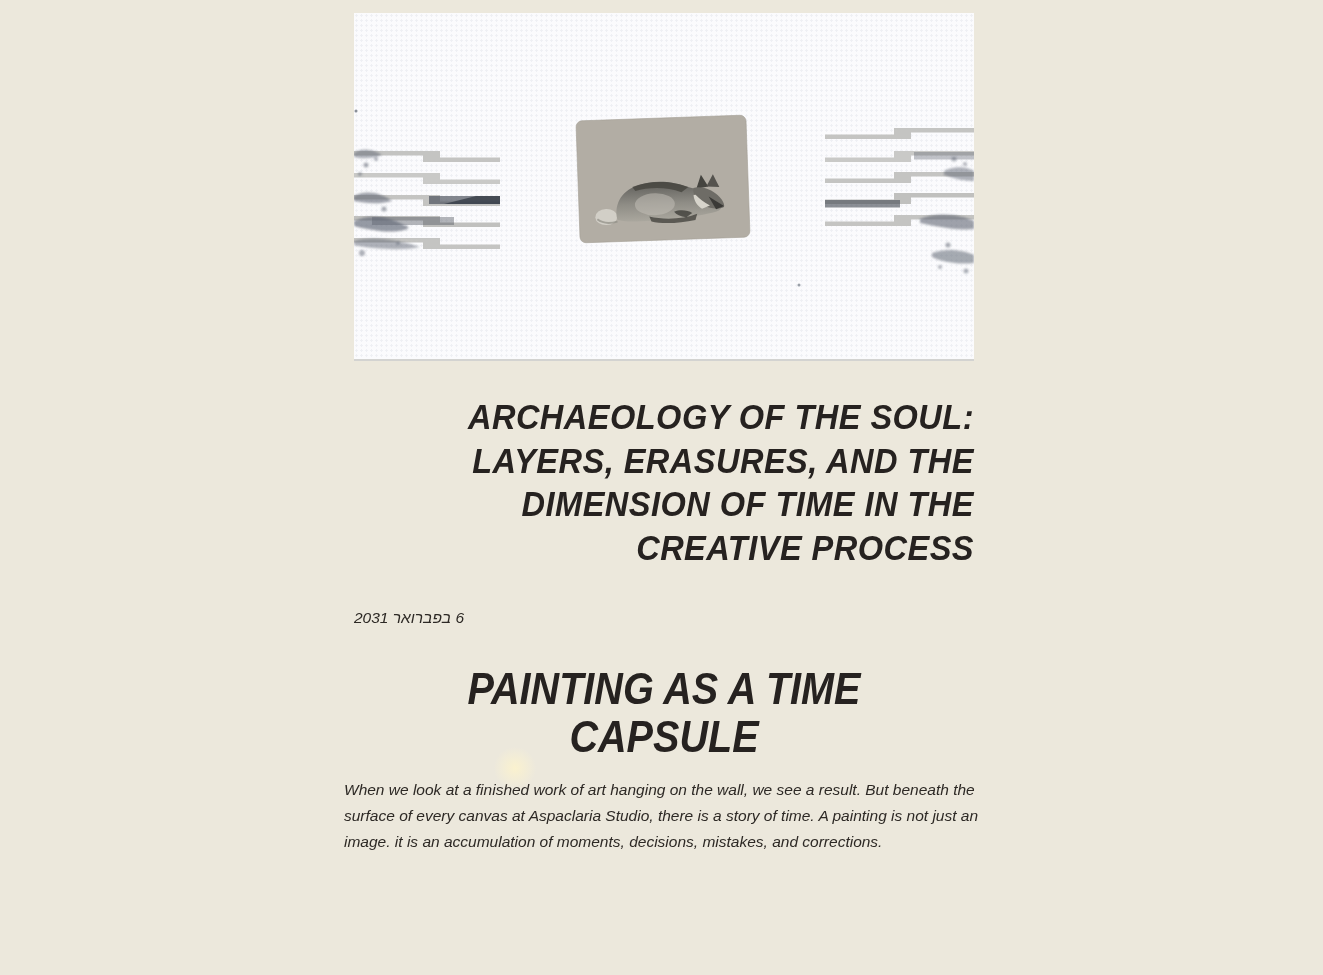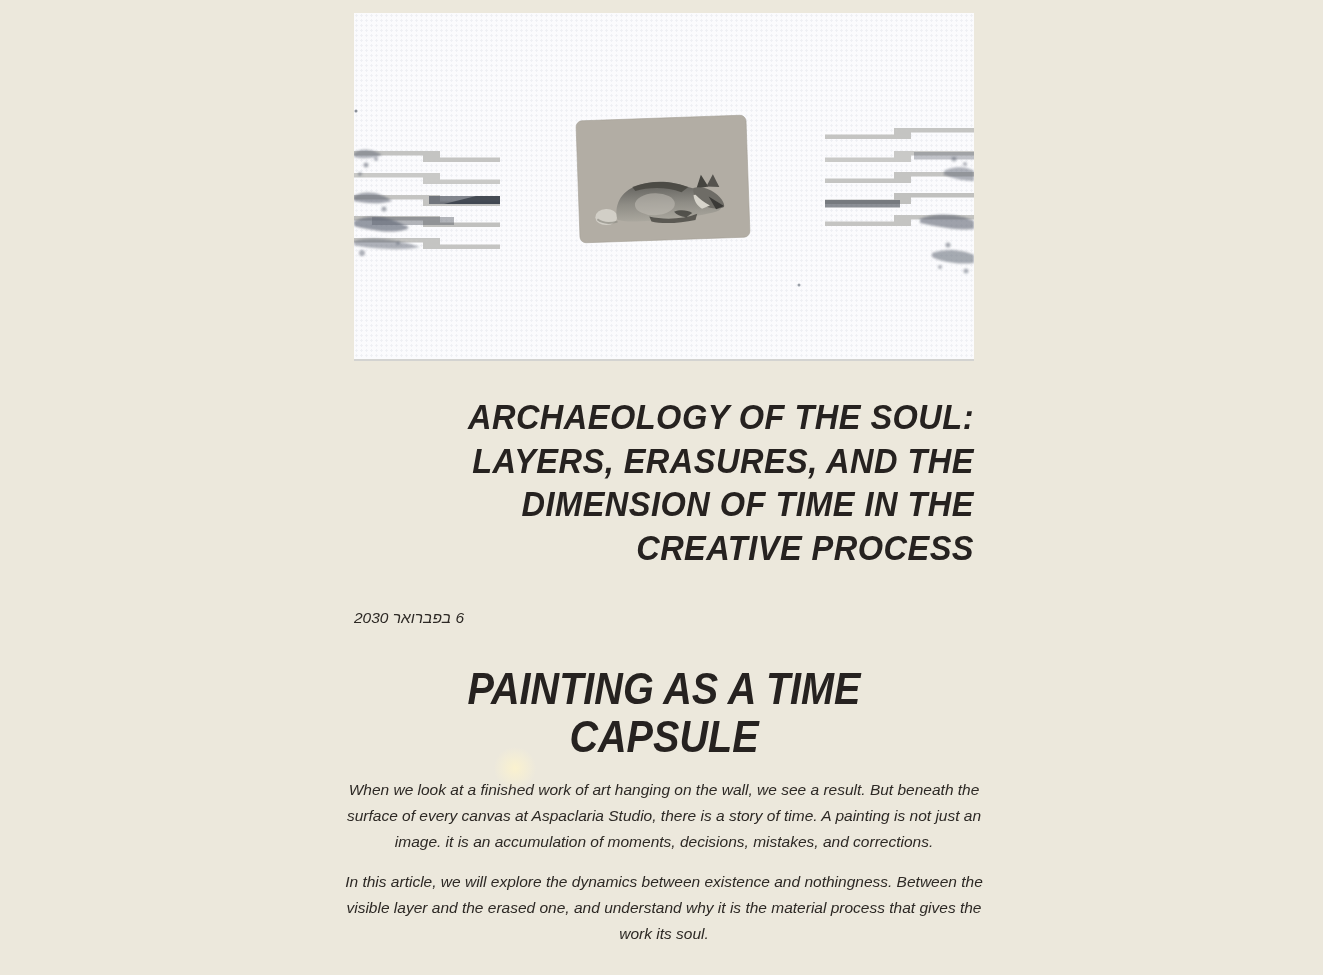--- a/index.html
+++ b/index.html
@@ -50,21 +50,21 @@
     font-weight:bold;
     font-size:45px; line-height:48px;
     color:#262220;
     white-space:pre-line;
     transform:scaleX(0.88);
     transform-origin:center top;
   }
   .para {
     width:640px; margin-left:-10px;
     margin-top:16px;
-    text-align:center;
+    text-align:left;
     font-size:15.5px; line-height:25.8px;
     color:#2d2925;
   }
   .para + .para { margin-top:15px; }
 
   .glow-dot {
     position:absolute; left:494px; top:734px; width:42px; height:42px;
     border-radius:50%;
     background:radial-gradient(circle, rgba(251,242,206,0.95) 0%, rgba(247,240,212,0.45) 48%, rgba(236,232,220,0) 72%);
     pointer-events:none;
@@ -162,24 +162,23 @@
         <circle cx="445" cy="272" r="1.5" fill="#9aa0a8"></circle>
         <circle cx="2" cy="98" r="1.5" fill="#8a8f98"></circle>
       </svg>
     </div>
 
     <h1 class="title">ARCHAEOLOGY OF THE SOUL:
 LAYERS, ERASURES, AND THE
 DIMENSION OF TIME IN THE
 CREATIVE PROCESS</h1>
 
-    <div class="date">6 בפברואר 2030</div>
+    <div class="date">6 בפברואר 2031</div>
 
     <h2 class="section-heading">PAINTING AS A TIME
 CAPSULE</h2>
 
     <p class="para">When we look at a finished work of art hanging on the wall, we see a result. But beneath the surface of every canvas at Aspaclaria Studio, there is a story of time. A painting is not just an image. it is an accumulation of moments, decisions, mistakes, and corrections.</p>
-    <p class="para">In this article, we will explore the dynamics between existence and nothingness. Between the visible layer and the erased one, and understand why it is the material process that gives the work its soul.</p>
 
   </div>
 
   <div class="glow-dot"></div>
 </div>
 
 </body></html>

